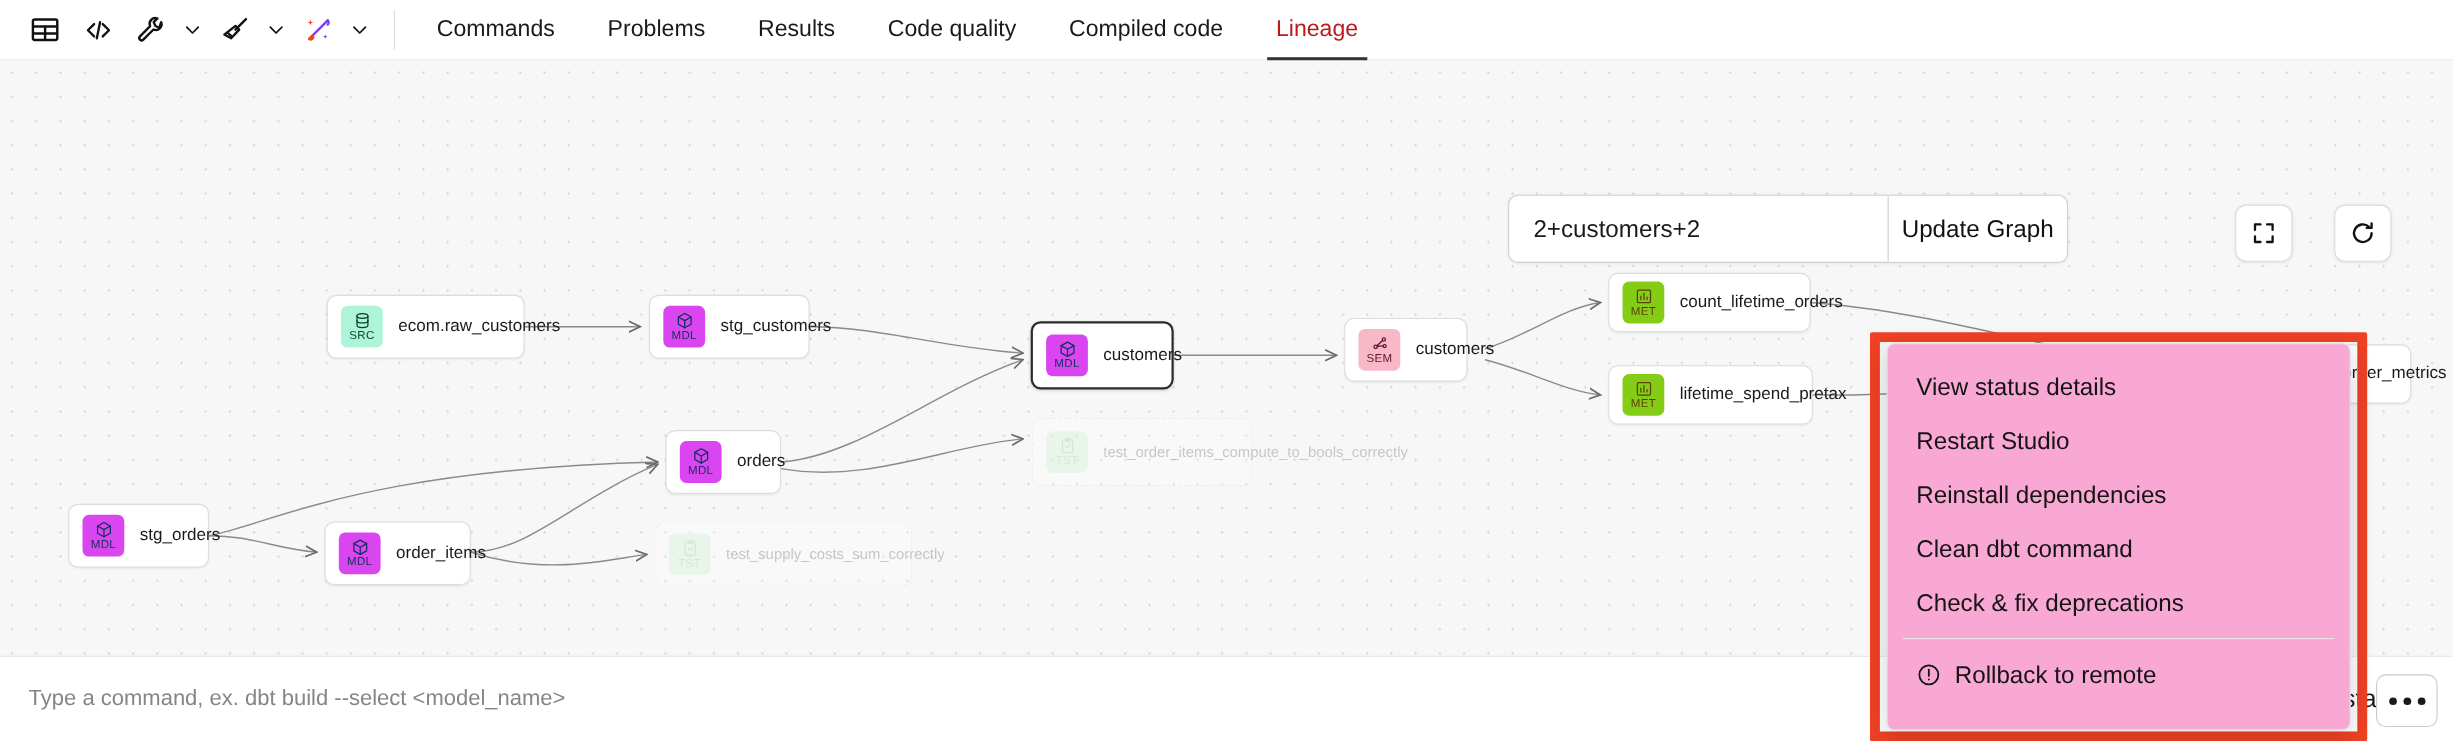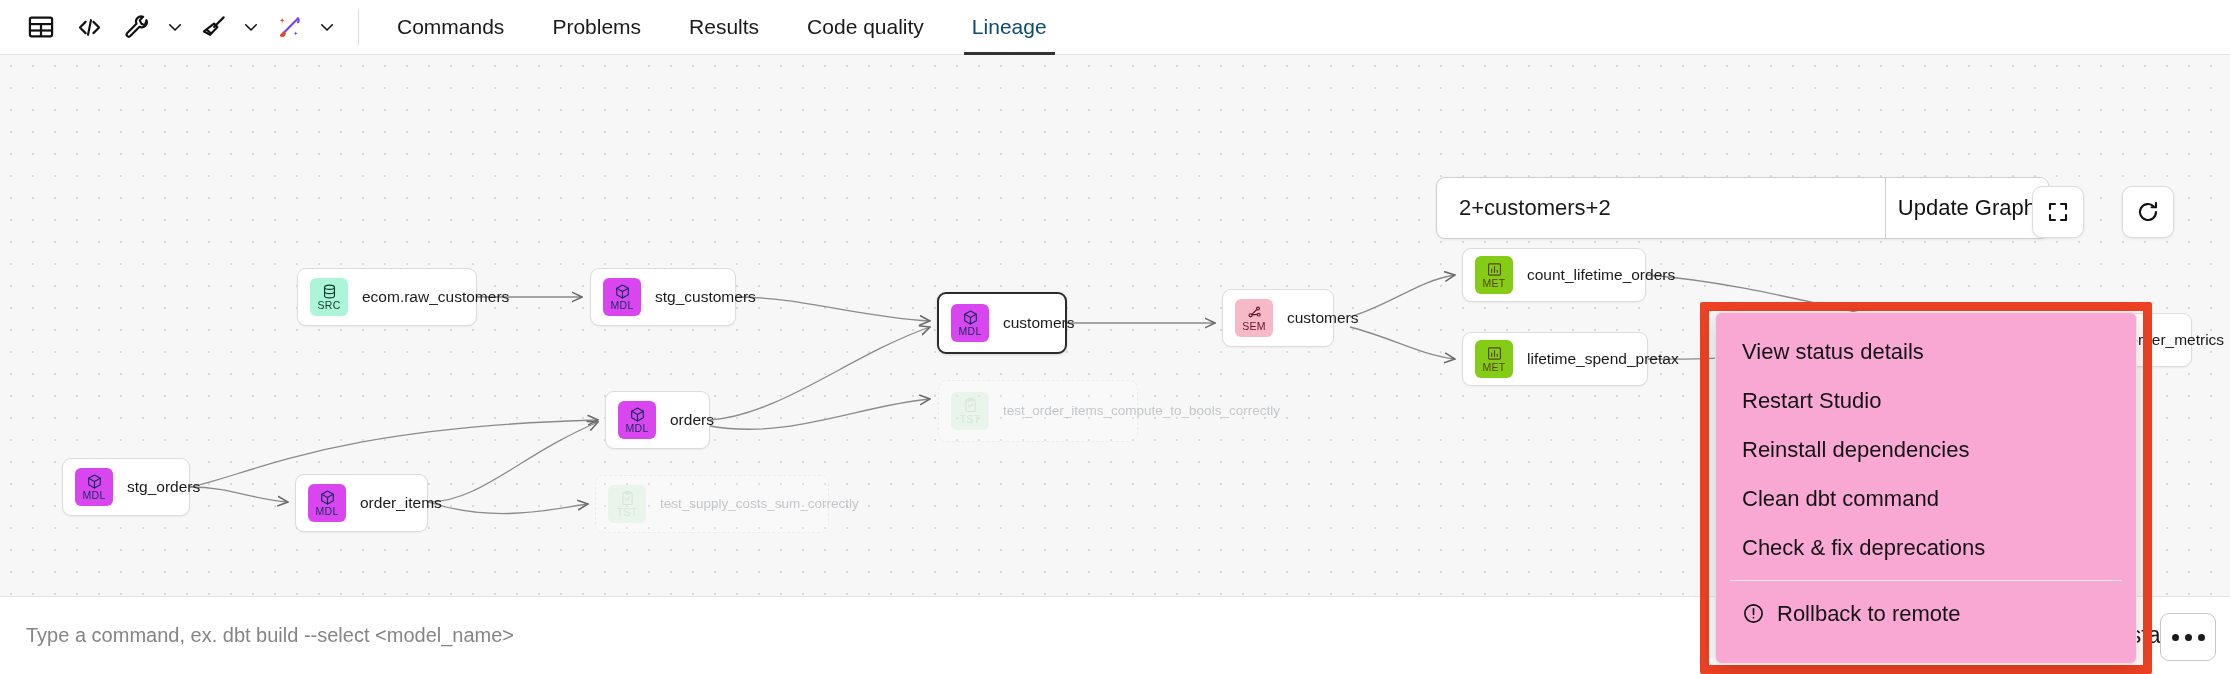--- a/index.html
+++ b/index.html
@@ -25,21 +25,21 @@
   .chev { width:26px; height:46px; display:flex; align-items:center; justify-content:center;
     cursor:pointer; color:#111; }
   .divider-v { width:1px; height:36px; background:#dcdcdc; margin:0 14px 0 18px; }
 
   .tabs { display:flex; align-items:flex-end; height:55px; gap:0px; }
   .tab {
     position:relative; height:55px; display:flex; align-items:center;
     padding:0 24px; font-size:21px; color:#1a1a1a; cursor:pointer;
     white-space:nowrap;
   }
-  .tab.active { font-weight:400; color:#0c4a6e; }
+  .tab.active { font-weight:400; color:#b91c1c; }
   .tab.active::after {
     content:""; position:absolute; left:16px; right:16px; bottom:0; height:2.5px;
     background:#333;
   }
 
   
   .canvas {
     position:absolute; left:0; top:55px; width:2230px; height:541px;
     background-color:#f7f7f7;
     background-image: radial-gradient(circle, #d9d9d9 1.1px, transparent 1.1px);
@@ -71,21 +71,21 @@
   .badge-tst { background:#dff3e0; color:#bcd9be; }
   .node-label { font-size:15.5px; color:#1a1a1a; line-height:1.25; white-space:nowrap; }
   .node.test {
     background:rgba(255,255,255,0.38); border:1px dashed #e4e4e4;
     box-shadow:none; opacity:0.55;
   }
   .node.test .node-label { color:#9aa0a6; white-space:normal; }
 
   
   .searchbar {
-    position:absolute; left:1436px; top:122px; width:613px; height:62px;
+    position:absolute; left:1371px; top:122px; width:509px; height:62px;
     background:#fff; border:1px solid #cfcfcf; border-radius:9px;
     display:flex; align-items:stretch; box-shadow:0 1px 3px rgba(0,0,0,0.07);
     overflow:hidden;
   }
   .searchbar input {
     flex:1 1 auto; border:none; outline:none; padding:0 22px;
     font-size:22px; color:#1a1a1a; font-family:"Liberation Sans", sans-serif;
     background:transparent;
   }
   .update-btn {
@@ -217,20 +217,21 @@
       </div>
     </div>
 
     <div class="divider-v"></div>
 
     <div class="tabs" id="tabs-root">
         <div class="tab">Commands</div>
         <div class="tab">Problems</div>
         <div class="tab">Results</div>
         <div class="tab">Code quality</div>
+        <div class="tab">Compiled code</div>
         <div class="tab active">Lineage</div>
       </div>
   </div>
 
   <div class="canvas">
 
     <svg class="edges" viewBox="0 0 2230 541">
       <defs>
         <marker id="arw" markerWidth="9" markerHeight="9" refX="8" refY="4.5" orient="auto">
           <path d="M0,0.7 L8,4.5 L0,8.3" fill="none" stroke="#6b6b6b" stroke-width="1.2"></path>

